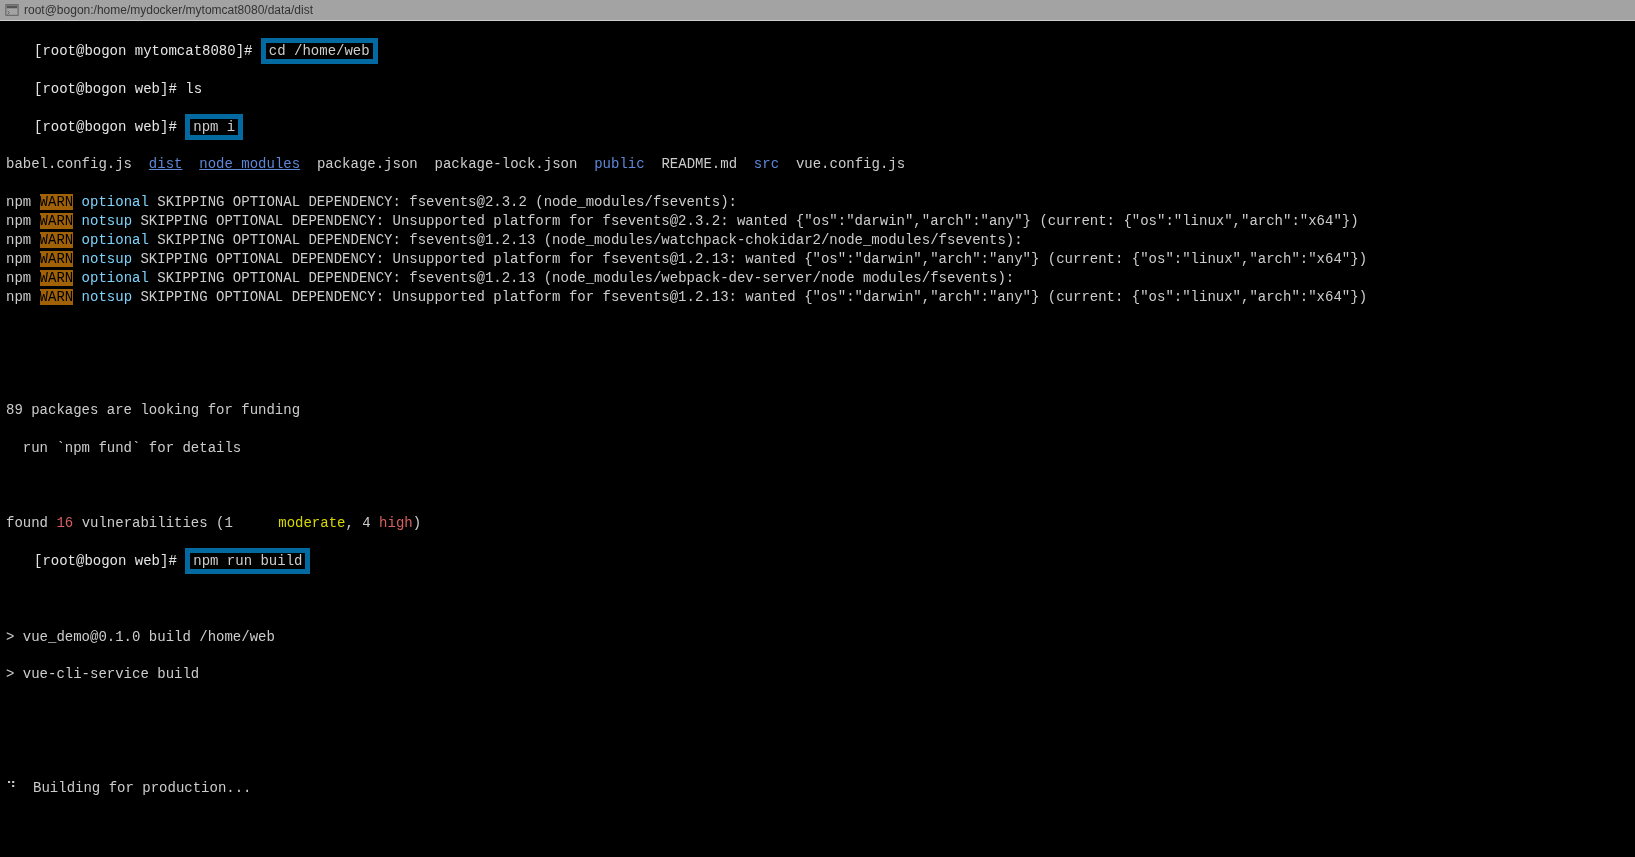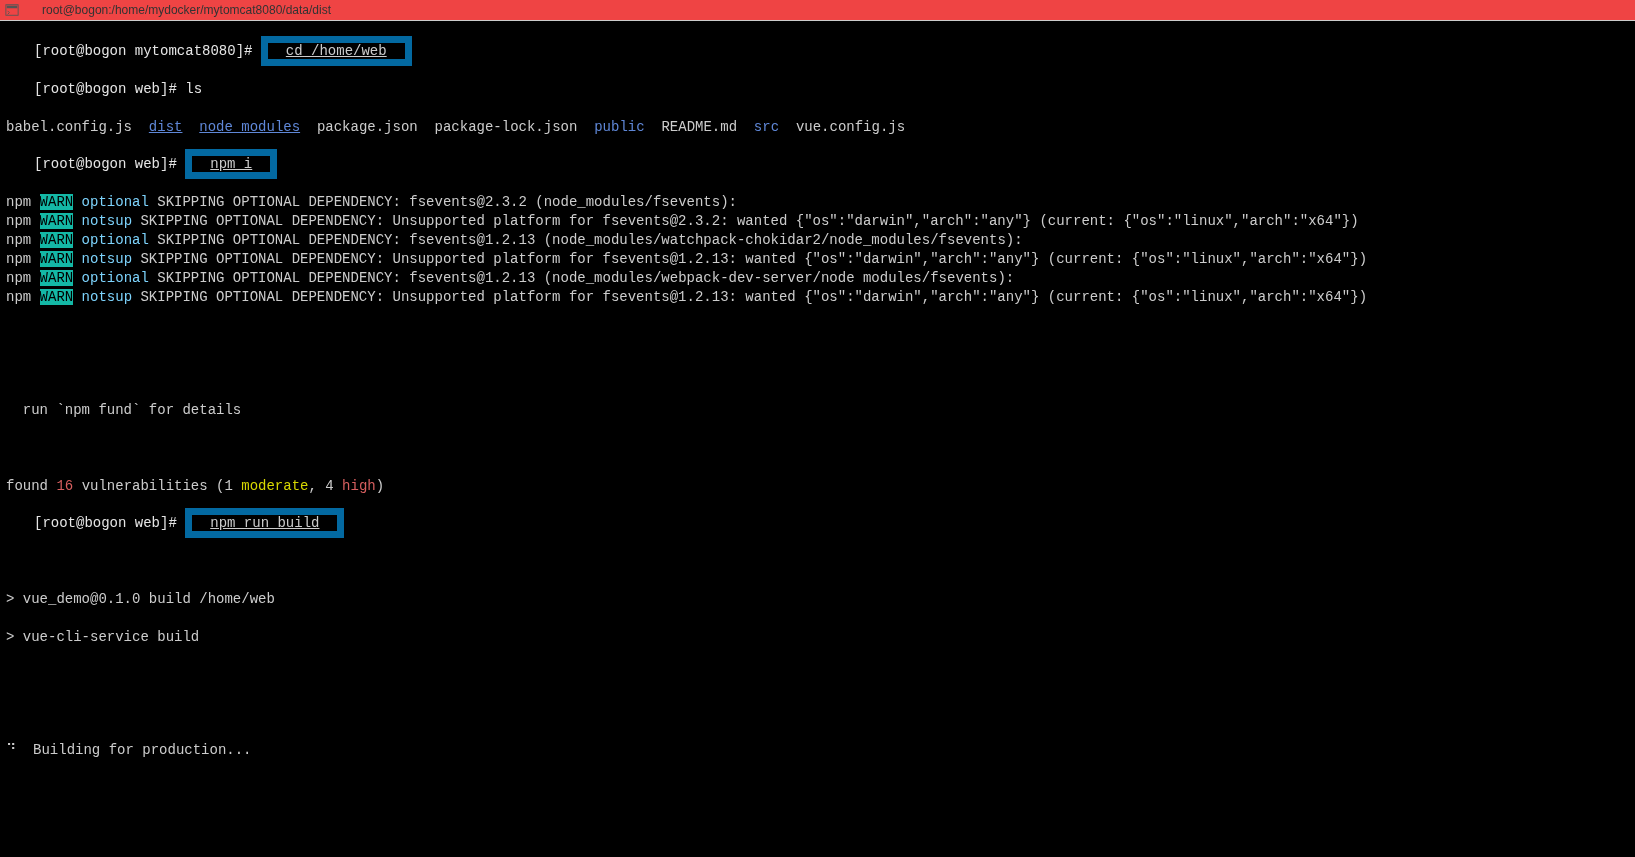--- a/index.html
+++ b/index.html
@@ -3,51 +3,51 @@
   <meta charset="utf-8">
   <style>
     * { margin: 0; padding: 0; box-sizing: border-box; }
     body { 
       font-family: Consolas, 'Courier New', monospace; 
       font-size: 14px; 
       background: #fff;
       line-height: 1.35;
     }
     .title-bar {
-      background: #ef4444;
+      background: #a3a3a3;
       border-bottom: 1px solid #ccc;
       padding: 2px 4px;
       display: flex;
       align-items: center;
-      gap: 22px;
+      gap: 4px;
       font-family: -apple-system, 'Segoe UI', sans-serif;
       font-size: 12px;
       color: #333;
     }
     .title-icon {
       width: 16px; height: 16px;
       display: inline-flex;
       align-items: center;
       justify-content: center;
     }
     .terminal {
       background: #000;
       color: #ccc;
       padding: 2px 6px;
       min-height: 820px;
       white-space: pre;
       overflow: hidden;
     }
     .line { display: block; }
     .prompt-white { color: #e5e5e5; margin-left: 28px; }
-    .red-box { border: 7px solid #0369a1; padding: 0 18px; text-decoration: underline; }
-    .c-warn { background: #14b8a6; color: #000; }
+    .red-box { border: 5px solid #0369a1; padding: 0 3px; }
+    .c-warn { background: #a16207; color: #000; }
     .c-mag { color: #7dd3fc; }
     .c-blue { color: #5f87d7; }
-    .c-yel { color: #d7d700; }
+    .c-yel { color: #d7d700; margin-left: 37px; }
     .c-red { color: #d75f5f; }
     .c-under { text-decoration: underline; }
     .ls-line span { display: inline; }
   </style>
 </head>
 <body>
 
 <div class="title-bar">
   <span class="title-icon">
     <svg width="14" height="14" viewBox="0 0 16 16">
@@ -55,25 +55,26 @@
         <rect x="2" y="3" width="12" height="3" fill="#555"></rect>
         <path d="M3 9 L5 11 L3 13" stroke="#555" fill="none" stroke-width="1"></path>
       </svg>
   </span>
   <span>root@bogon:/home/mydocker/mytomcat8080/data/dist</span>
 </div>
 
 <div class="terminal">
 <span class="line"><span class="prompt-white">[root@bogon mytomcat8080]# </span><span class="red-box">cd /home/web</span></span>
 <span class="line prompt-white">[root@bogon web]# ls</span>
+<span class="line"><span class="prompt-white">[root@bogon web]# </span><span class="red-box">npm i</span></span>
 <span class="line ls-line"><span>babel.config.js</span>  <span class="c-blue c-under">dist</span>  <span class="c-blue c-under">node_modules</span>  <span>package.json</span>  <span>package-lock.json</span>  <span class="c-blue">public</span>  <span>README.md</span>  <span class="c-blue">src</span>  <span>vue.config.js</span></span>
-<span class="line"><span class="prompt-white">[root@bogon web]# </span><span class="red-box">npm i</span></span>
 <div id="npm-warn-container"><span class="line"><span>npm </span><span class="c-warn">WARN</span><span class="c-mag"> optional</span><span> SKIPPING OPTIONAL DEPENDENCY: fsevents@2.3.2 (node_modules/fsevents):</span></span><span class="line"><span>npm </span><span class="c-warn">WARN</span><span class="c-mag"> notsup</span><span> SKIPPING OPTIONAL DEPENDENCY: Unsupported platform for fsevents@2.3.2: wanted {"os":"darwin","arch":"any"} (current: {"os":"linux","arch":"x64"})</span></span><span class="line"><span>npm </span><span class="c-warn">WARN</span><span class="c-mag"> optional</span><span> SKIPPING OPTIONAL DEPENDENCY: fsevents@1.2.13 (node_modules/watchpack-chokidar2/node_modules/fsevents):</span></span><span class="line"><span>npm </span><span class="c-warn">WARN</span><span class="c-mag"> notsup</span><span> SKIPPING OPTIONAL DEPENDENCY: Unsupported platform for fsevents@1.2.13: wanted {"os":"darwin","arch":"any"} (current: {"os":"linux","arch":"x64"})</span></span><span class="line"><span>npm </span><span class="c-warn">WARN</span><span class="c-mag"> optional</span><span> SKIPPING OPTIONAL DEPENDENCY: fsevents@1.2.13 (node_modules/webpack-dev-server/node modules/fsevents):</span></span><span class="line"><span>npm </span><span class="c-warn">WARN</span><span class="c-mag"> notsup</span><span> SKIPPING OPTIONAL DEPENDENCY: Unsupported platform for fsevents@1.2.13: wanted {"os":"darwin","arch":"any"} (current: {"os":"linux","arch":"x64"})</span></span></div>
 <span class="line">&nbsp;</span>
 <span class="line">&nbsp;</span>
+<span class="line">89 packages are looking for funding</span>
 <span class="line">  run `npm fund` for details</span>
 <span class="line">&nbsp;</span>
 <span class="line"><span>found </span><span class="c-red">16</span><span> vulnerabilities (1 </span><span class="c-yel">moderate</span><span>, 4 </span><span class="c-red">high</span><span>)</span></span>
 <span class="line"><span class="prompt-white">[root@bogon web]# </span><span class="red-box">npm run build</span></span>
 <span class="line">&nbsp;</span>
 <span class="line">&gt; vue_demo@0.1.0 build /home/web</span>
 <span class="line">&gt; vue-cli-service build</span>
 <span class="line">&nbsp;</span>
 <span class="line">&nbsp;</span>
 <span class="line">⠙  Building for production...</span>

